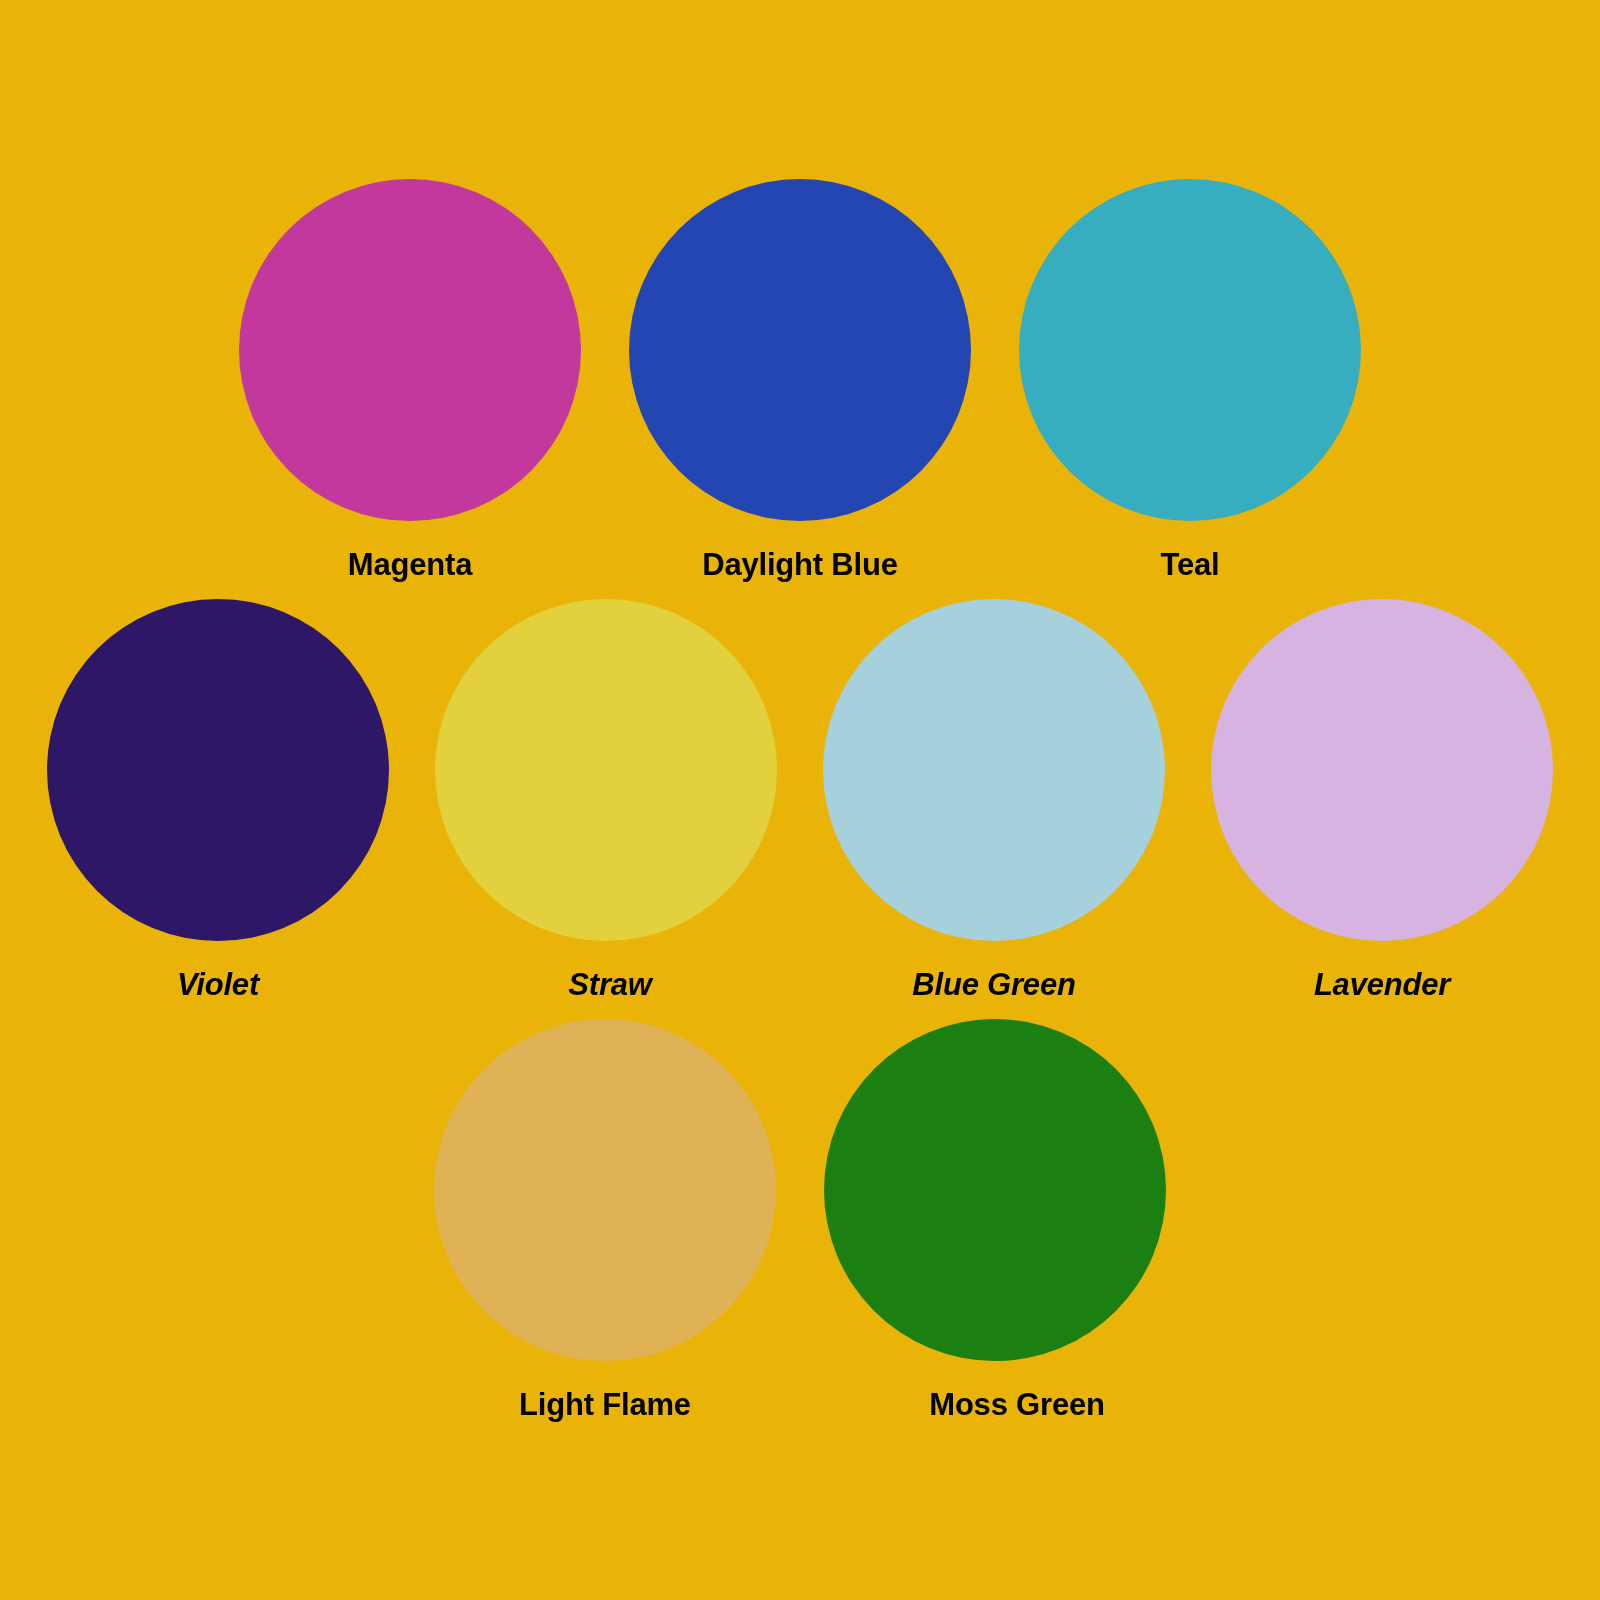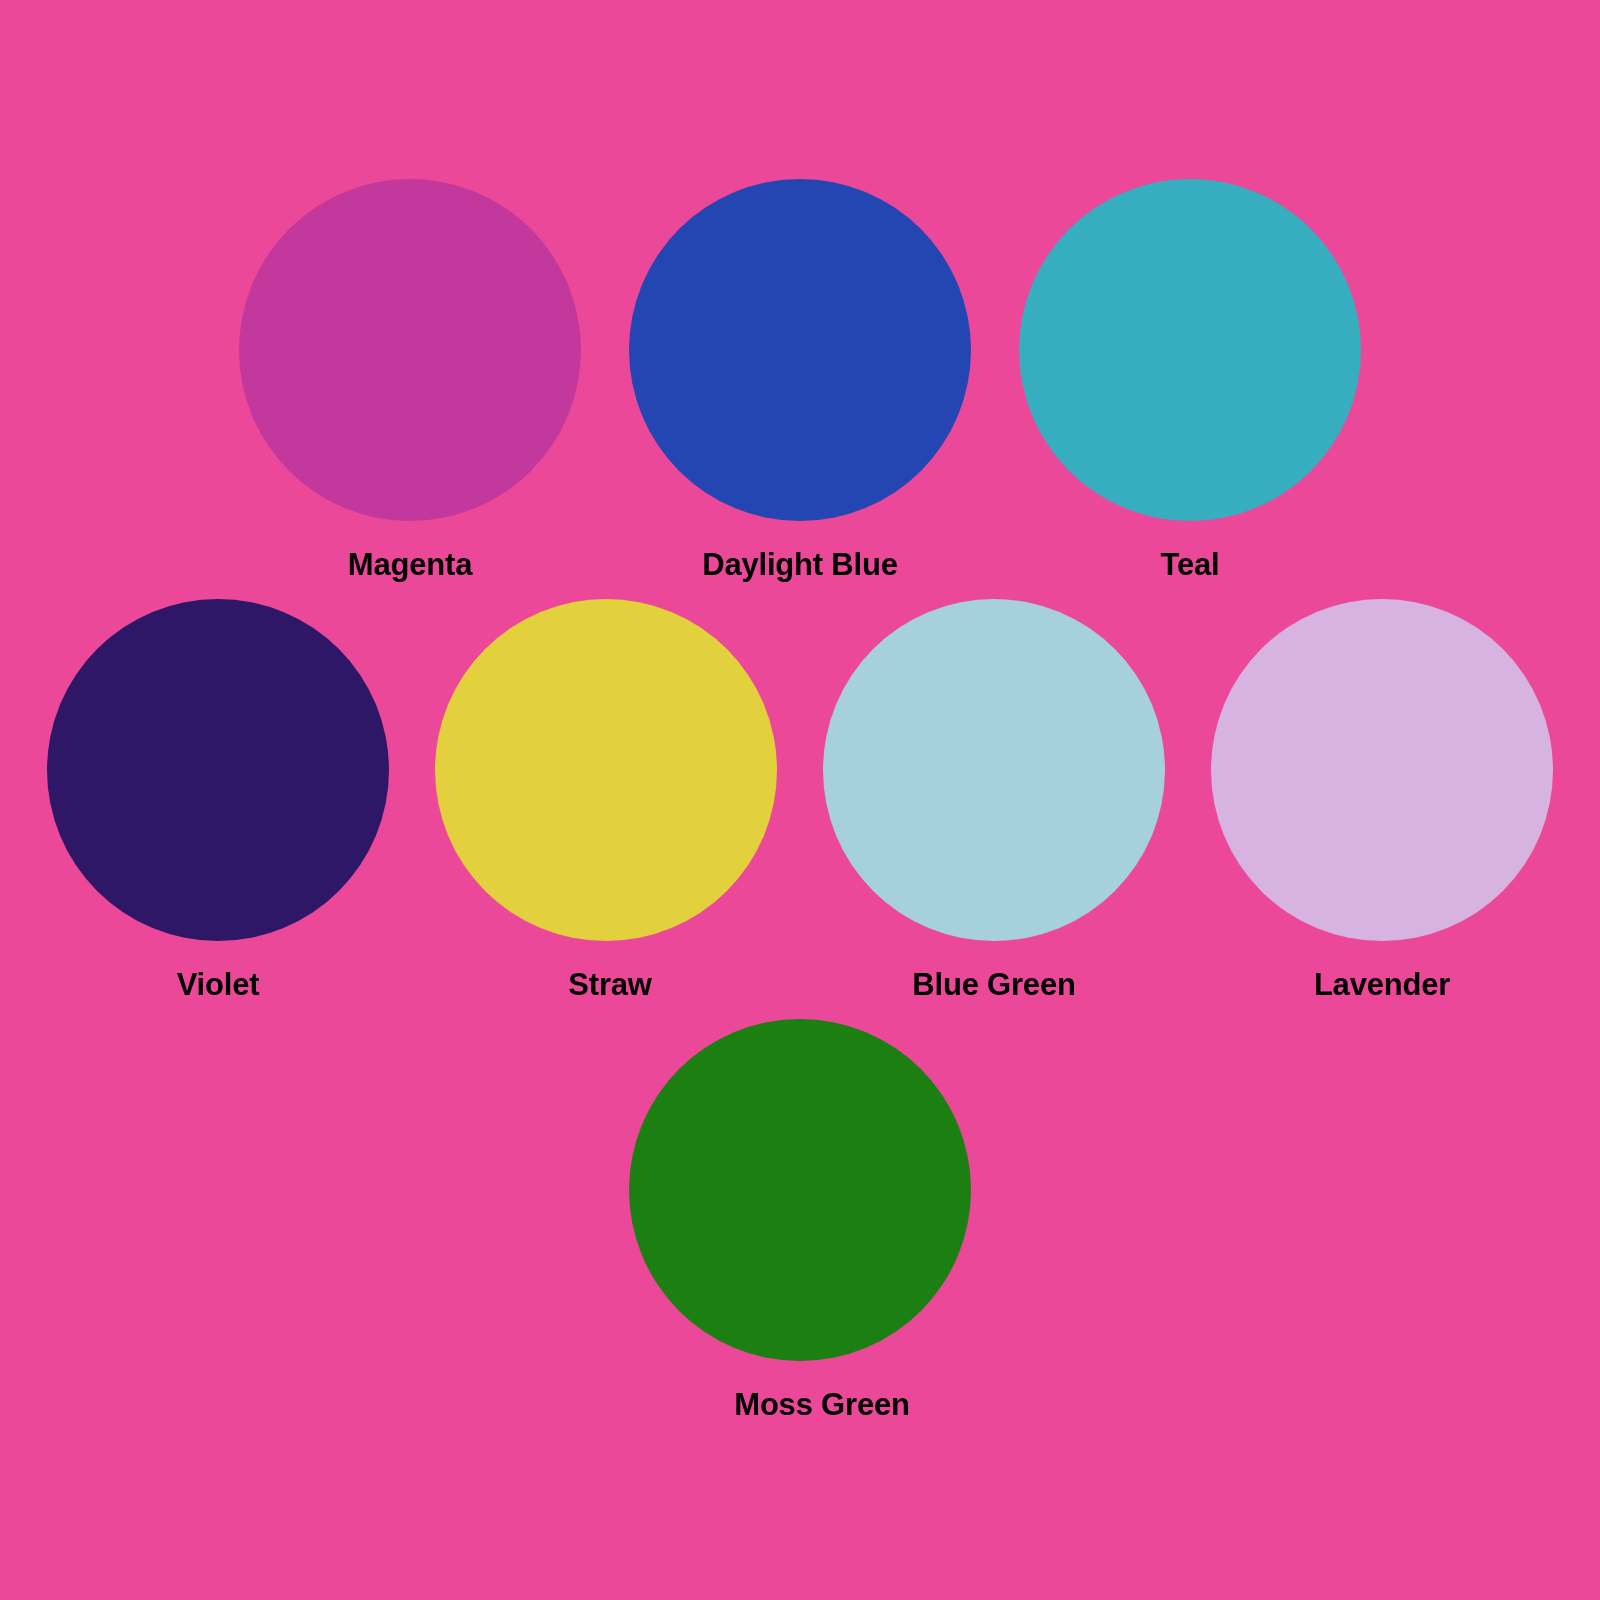--- a/index.html
+++ b/index.html
@@ -32,21 +32,21 @@
     align-items: flex-start;
   }
 
   
   #swatch-row-1 { top: 179px; }
   #swatch-row-2 { top: 599px; }
   #swatch-row-3 { top: 1019px; }
 
   
   #swatch-row-1 { gap: 48px; }
-  #swatch-row-2 { gap: 46px; }
+  #swatch-row-2 { gap: 46px; font-style: italic; }
   #swatch-row-3 { gap: 48px; }
 
   .swatch {
     width: 342px;
     display: flex;
     flex-direction: column;
     align-items: center;
   }
 
   .swatch-circle {
@@ -64,21 +64,21 @@
     color: #000000;
     letter-spacing: -0.2px;
     text-align: center;
     line-height: 1.05;
     white-space: nowrap;
   }
 </style>
 </head>
 <body style="background: rgb(255, 255, 255);">
 
-<div id="palette-board" style="background: #ec4899;">
+<div id="palette-board" style="background: #eab308;">
 
   <div class="swatch-row" id="swatch-row-1">
 
     <div class="swatch" style="width: 342px;">
       <div class="swatch-circle" style="background: rgb(194, 56, 157); width: 342px; height: 342px;"></div>
       <div class="swatch-label" style="color: rgb(0, 0, 0);">Magenta</div>
     </div>
 
     <div class="swatch" style="width: 342px;">
       <div class="swatch-circle" style="background: rgb(36, 70, 178); width: 342px; height: 342px;"></div>
@@ -111,20 +111,24 @@
 
     <div class="swatch" style="width: 342px;">
       <div class="swatch-circle" style="background: rgb(215, 179, 225); width: 342px; height: 342px;"></div>
       <div class="swatch-label" style="color: rgb(0, 0, 0);">Lavender</div>
     </div>
 
   </div>
 
   <div class="swatch-row" id="swatch-row-3">
 
+    <div class="swatch" style="width: 342px;">
+      <div class="swatch-circle" style="background: rgb(223, 179, 85); width: 342px; height: 342px;"></div>
+      <div class="swatch-label" style="color: rgb(0, 0, 0);">Light Flame</div>
+    </div>
 
 
     <div class="swatch" style="width: 342px;">
       <div class="swatch-circle" style="background: rgb(28, 127, 17); width: 342px; height: 342px;"></div>
       <div class="swatch-label" style="color: rgb(0, 0, 0); margin-left: 44px;">Moss Green</div>
     </div>
 
   </div>
 
 </div>

